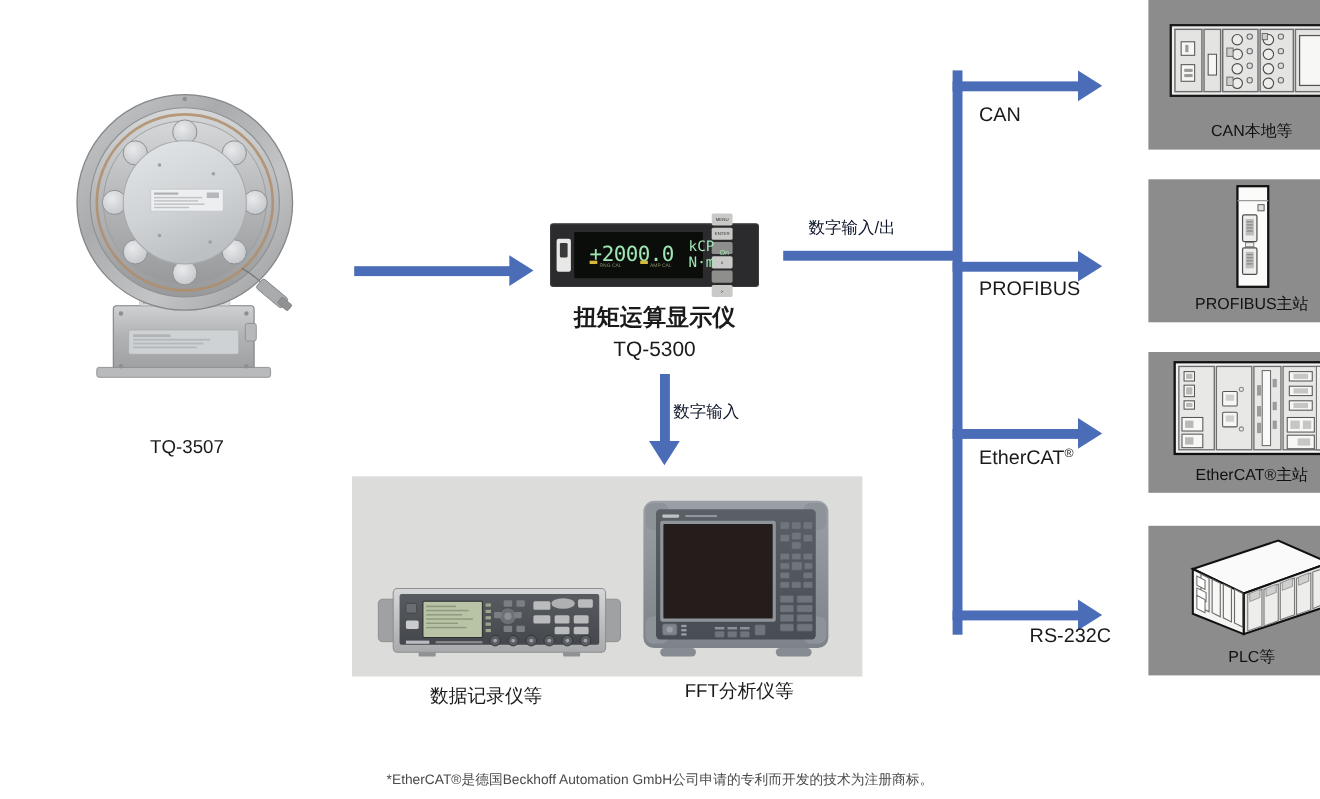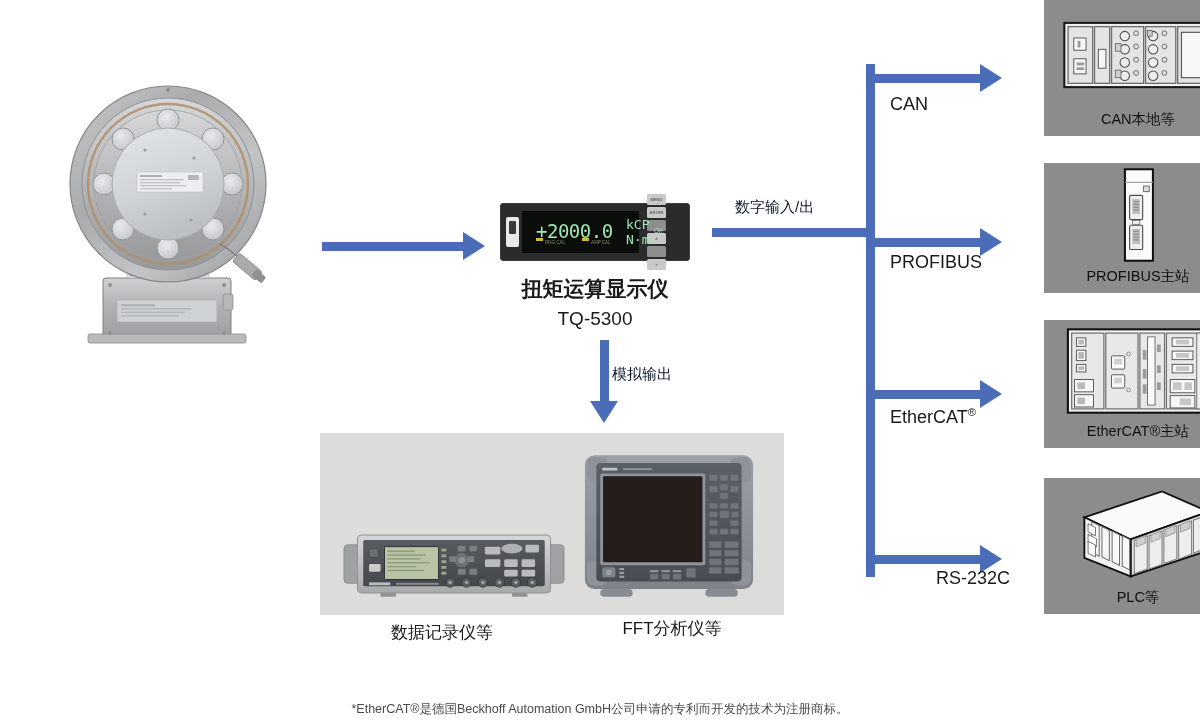--- a/index.html
+++ b/index.html
@@ -186,20 +186,21 @@
 
       <g stroke="#76787a" stroke-width="1.2" fill="none">
         <path d="M165 172 q14 8 20 16"></path>
       </g>
       <g transform="rotate(40 190 196)">
         <rect x="176" y="188" width="30" height="11" rx="2.5" fill="#a9abad" stroke="#7d7f81" stroke-width="0.8"></rect>
         <rect x="200" y="190" width="12" height="7" rx="1.5" fill="#8f9193" stroke="#7d7f81" stroke-width="0.7"></rect>
       </g>
     </svg>
   </div>
+  <div class="abs cap" style="left:0px; top:396px; width:340px;">TQ-3507</div>
 
   <div class="abs" style="left:322px; top:232px;">
     <div style="display:flex; align-items:center;">
       <div class="bluebar" style="width:142px; height:9px;"></div>
       <div class="arrowhead-r" style="margin-left:-1px;"></div>
     </div>
   </div>
 
   <div class="abs meter" style="left:500px; top:203px; width:190px; height:58px;">
     <div class="pwr"></div>
@@ -228,21 +229,21 @@
   </div>
   <div class="abs cap cap-big" style="left:470px; top:276px; width:250px;">扭矩运算显示仪</div>
   <div class="abs cap" style="left:470px; top:307px; width:250px; font-size:19px;">TQ-5300</div>
 
   <div class="abs" style="left:590px; top:340px;">
     <div style="display:flex; flex-direction:column; align-items:center;">
       <div class="bluebar" style="width:9px; height:62px;"></div>
       <div class="arrowhead-d" style="margin-top:-1px;"></div>
     </div>
   </div>
-  <div class="abs flow-label" style="left:612px; top:365px;">模拟输出</div>
+  <div class="abs flow-label" style="left:612px; top:365px;">数字输入</div>
 
   <div class="abs flow-label" style="left:735px; top:198px;">数字输入/出</div>
 
   <div class="abs bluebar" style="left:712px; top:228px; width:162px; height:9px;"></div>
 
   <div class="abs bluebar" style="left:866px; top:64px; width:9px; height:513px;"></div>
 
   <div class="abs" style="left:866px; top:64px;">
     <div style="display:flex; align-items:center;">
       <div class="bluebar" style="width:115px; height:9px;"></div>

